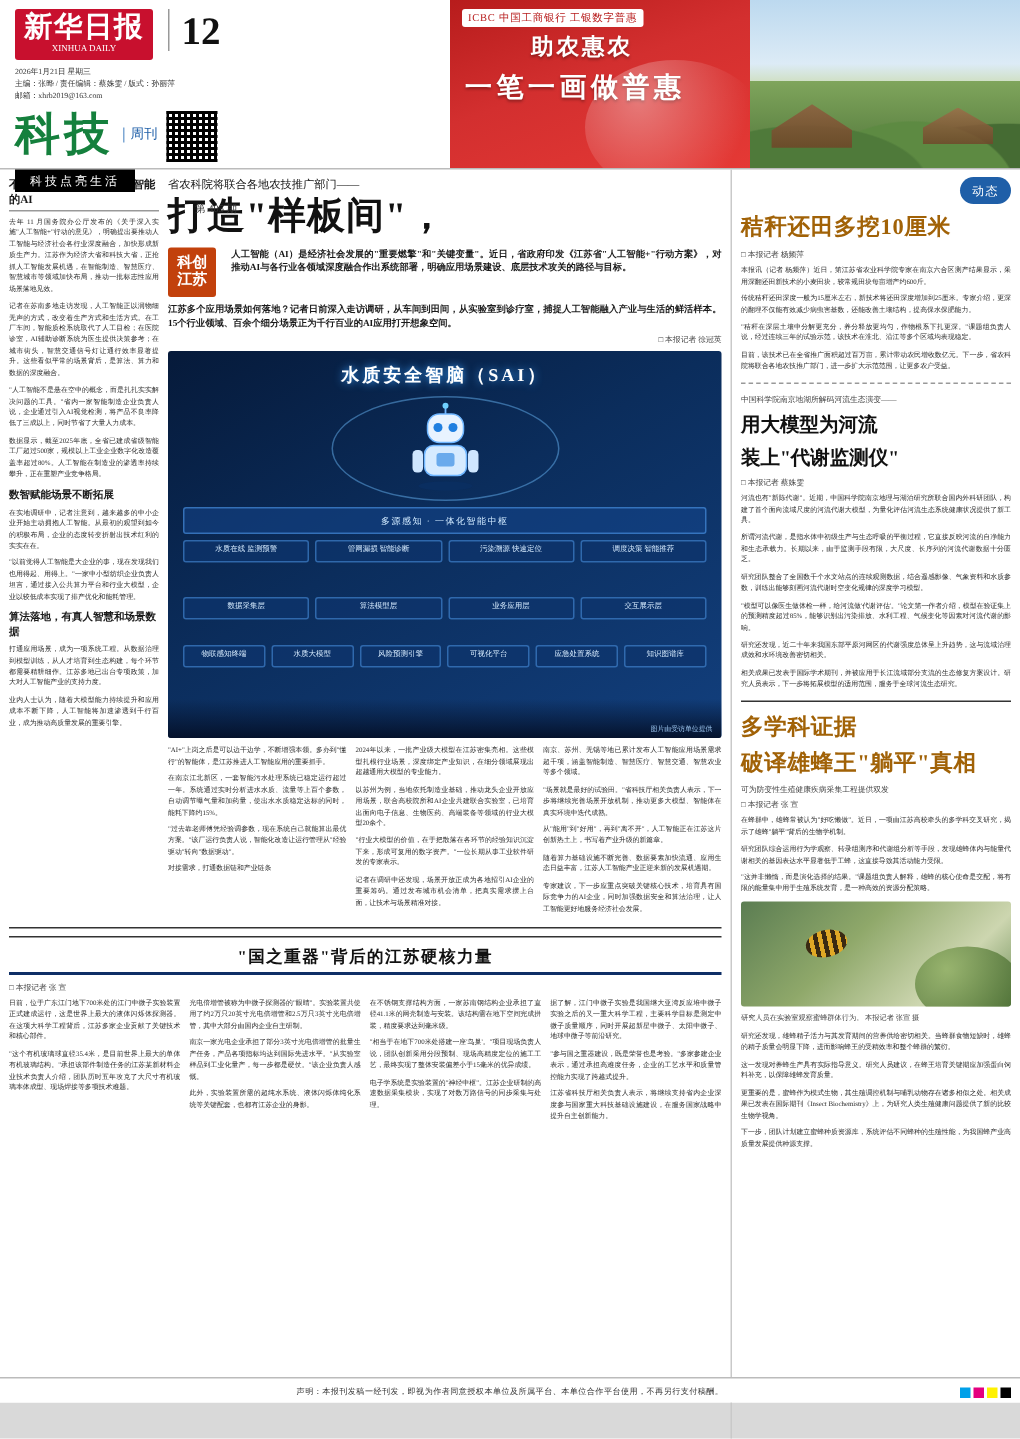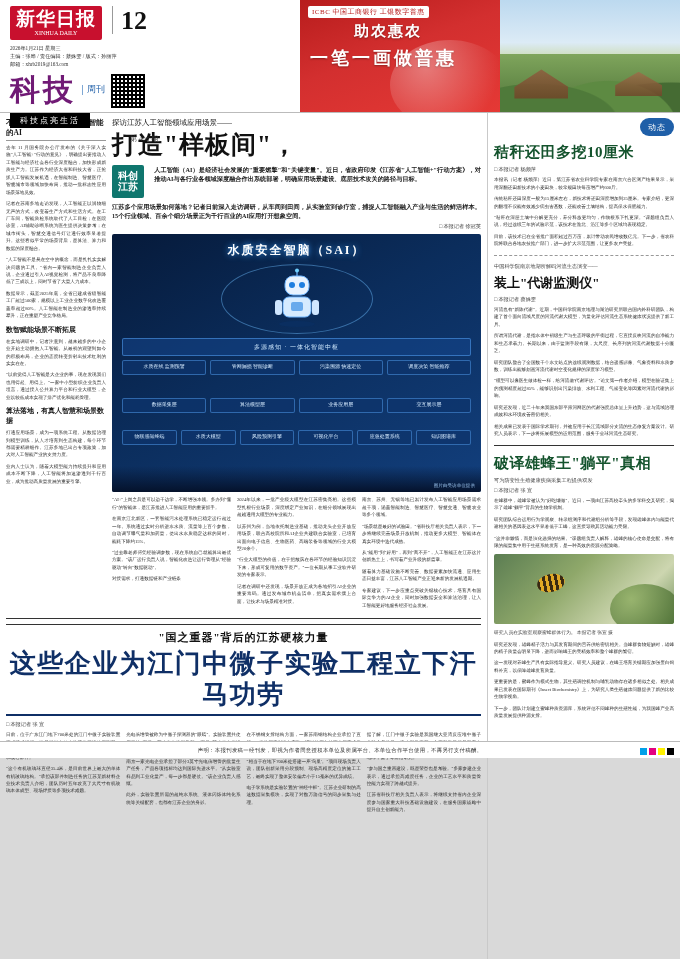--- a/index.html
+++ b/index.html
@@ -5,21 +5,21 @@
   html,body{margin:0;padding:0;}
   body{
     width:680px;height:959px;
     background:#d9d9d9;
     font-family:"Liberation Serif", serif;
     color:#1a1a1a;
     overflow:hidden;
   }
   .page{
     position:relative;
-    width:680px;height:758px;
+    width:680px;height:935px;
     background:#ffffff;
     box-sizing:border-box;
   }
   
   .masthead{
     position:relative;
     height:112px;
     border-bottom:1px solid #bbb;
     display:flex;
     background:#fff;
@@ -36,21 +36,21 @@
   }
   .logo-box .sub{display:block;font-size:6px;letter-spacing:0;text-align:center;font-weight:normal;margin-top:1px;}
   .pagenum{
     font-size:26px;font-weight:bold;color:#111;
     line-height:1;padding:2px 2px 0 4px;
     border-left:1px solid #999;margin-left:4px;padding-left:8px;
   }
   .mh-meta{font-size:5.2px;line-height:1.55;color:#333;margin-top:4px;}
   .sci-block{display:flex;align-items:center;gap:6px;margin-top:4px;}
   .sci-title{
-    color:#701a75;font-size:30px;font-weight:bold;letter-spacing:3px;
+    color:#15803d;font-size:30px;font-weight:bold;letter-spacing:3px;
     font-family:"Liberation Serif",serif;line-height:1;
   }
   .sci-weekly{
     font-size:9px;color:#1f5fa8;line-height:1.1;border-left:1px solid #7fa8d4;padding-left:4px;
   }
   .sci-bar{
     margin-top:5px;background:#000000;color:#fff;font-size:8px;
     display:inline-block;padding:2px 10px;letter-spacing:2px;
   }
   .issue{font-size:7px;color:#333;margin-top:6px;margin-left:120px;}
@@ -121,21 +121,21 @@
   .microtext p{margin:0 0 4px 0;}
   .sub-head{font-size:7px;font-weight:bold;margin:5px 0 3px;}
   .eyebrow{font-size:7.5px;color:#111;margin-bottom:2px;}
   .headline-main{
     font-family:"Liberation Serif",serif;
     font-weight:bold;font-size:25px;line-height:1.22;letter-spacing:1px;
     color:#111;margin:2px 0 4px;
   }
   .headline-main .blue{color:#1558a8;}
   .badge-kc{
-    display:inline-block;background:#0f766e;color:#fff;font-size:10px;font-weight:bold;
+    display:inline-block;background:#c2410c;color:#fff;font-size:10px;font-weight:bold;
     padding:5px 5px;line-height:1.15;text-align:center;border-radius:2px;margin-right:6px;
   }
   .lead-row{display:flex;align-items:flex-start;gap:4px;margin:3px 0 4px;}
   .lead{font-size:6.2px;line-height:1.6;text-align:justify;font-weight:bold;color:#1a1a1a;}
   .byline{font-size:5.2px;color:#444;text-align:right;margin:2px 0;}
 
   
   .graphic{
     position:relative;height:258px;border-radius:2px;overflow:hidden;
     background:linear-gradient(150deg,#061a3a,#0b2d5c 45%,#123f7d);
@@ -188,21 +188,21 @@
   .cols4{display:flex;gap:6px;}
   .cols4 > div{flex:1;}
 
   
   .side-tag{
     width:34px;height:18px;border-radius:9px;background:#1f5fa8;color:#fff;
     font-size:8px;display:flex;align-items:center;justify-content:center;
     margin:0 0 6px auto;letter-spacing:1px;
   }
   .side-h1{
-    font-size:15px;font-weight:bold;line-height:1.35;letter-spacing:.5px;color:#14532d;margin-bottom:4px;
+    font-size:15px;font-weight:bold;line-height:1.35;letter-spacing:.5px;color:#a16207;margin-bottom:4px;
   }
   .side-h2{
     font-size:13px;font-weight:bold;line-height:1.4;color:#111;margin:4px 0;
   }
   .side-byline{font-size:5.2px;color:#444;margin:3px 0;}
   .hr-dash{border-top:1px dashed #999;margin:7px 0;}
   .hr-solid{border-top:1px solid #333;margin:7px 0;}
   .side-photo{
     height:70px;border-radius:2px;margin:5px 0;
     background:linear-gradient(135deg,#5b7d52,#8fa86a 40%,#cdd6b0 75%,#6e8f58);
@@ -293,21 +293,21 @@
             <p>"以前觉得人工智能是大企业的事，现在发现我们也用得起、用得上。"一家中小型纺织企业负责人坦言，通过接入公共算力平台和行业大模型，企业以较低成本实现了排产优化和能耗管理。</p>
           </div>
           <div class="sub-head">算法落地，有真人智慧和场景数据</div>
           <div class="microtext">
             <p>打通应用场景，成为一项系统工程。从数据治理到模型训练，从人才培育到生态构建，每个环节都需要精耕细作。江苏多地已出台专项政策，加大对人工智能产业的支持力度。</p>
             <p>业内人士认为，随着大模型能力持续提升和应用成本不断下降，人工智能将加速渗透到千行百业，成为推动高质量发展的重要引擎。</p>
           </div>
         </div>
 
         <div class="st-col2">
-          <div class="eyebrow">探访江苏人工智能领域应用场景——</div>
+          <div class="eyebrow">省农科院将联合各地农技推广部门——</div>
           <div class="headline-main">
             <div>打造"样板间"，</div>
           </div>
           <div class="lead-row">
             <div class="badge-kc">科创江苏</div>
             <div class="lead">人工智能（AI）是经济社会发展的"重要燃擎"和"关键变量"。近日，省政府印发《江苏省"人工智能+"行动方案》，对推动AI与各行业各领域深度融合作出系统部署，明确应用场景建设、底层技术攻关的路径与目标。</div>
           </div>
           <div class="lead">江苏多个应用场景如何落地？记者日前深入走访调研，从车间到田间，从实验室到诊疗室，捕捉人工智能融入产业与生活的鲜活样本。15个行业领域、百余个细分场景正为千行百业的AI应用打开想象空间。</div>
           <div class="byline">□ 本报记者 徐冠英</div>
 
@@ -378,21 +378,20 @@
               <p>从"能用"到"好用"，再到"离不开"，人工智能正在江苏这片创新热土上，书写着产业升级的新篇章。</p>
               <p>随着算力基础设施不断完善、数据要素加快流通、应用生态日益丰富，江苏人工智能产业正迎来新的发展机遇期。</p>
               <p>专家建议，下一步应重点突破关键核心技术，培育具有国际竞争力的AI企业，同时加强数据安全和算法治理，让人工智能更好地服务经济社会发展。</p>
             </div>
           </div>
         </div>
       </div>
 
       <div class="mid-block">
         <div class="mid-eyebrow">"国之重器"背后的江苏硬核力量</div>
-        <div class="mid-headline">这些企业为江门中微子实验工程立下汗马功劳</div>
         <div class="mid-rule"></div>
         <div class="mid-byline">□ 本报记者 张 宣</div>
         <div class="cols4">
           <div class="microtext">
             <p>日前，位于广东江门地下700米处的江门中微子实验装置正式建成运行，这是世界上最大的液体闪烁体探测器。在这项大科学工程背后，江苏多家企业贡献了关键技术和核心部件。</p>
             <p>"这个有机玻璃球直径35.4米，是目前世界上最大的单体有机玻璃结构。"承担该部件制造任务的江苏某新材料企业技术负责人介绍，团队历时五年攻克了大尺寸有机玻璃本体成型、现场焊接等多项技术难题。</p>
           </div>
           <div class="microtext">
             <p>光电倍增管被称为中微子探测器的"眼睛"。实验装置共使用了约2万只20英寸光电倍增管和2.5万只3英寸光电倍增管，其中大部分由国内企业自主研制。</p>
             <p>南京一家光电企业承担了部分3英寸光电倍增管的批量生产任务，产品各项指标均达到国际先进水平。"从实验室样品到工业化量产，每一步都是硬仗。"该企业负责人感慨。</p>
@@ -424,35 +423,37 @@
           <p>传统秸秆还田深度一般为15厘米左右，新技术将还田深度增加到25厘米。专家介绍，更深的翻埋不仅能有效减少病虫害基数，还能改善土壤结构，提高保水保肥能力。</p>
           <p>"秸秆在深层土壤中分解更充分，养分释放更均匀，作物根系下扎更深。"课题组负责人说，经过连续三年的试验示范，该技术在淮北、沿江等多个区域均表现稳定。</p>
           <p>目前，该技术已在全省推广面积超过百万亩，累计带动农民增收数亿元。下一步，省农科院将联合各地农技推广部门，进一步扩大示范范围，让更多农户受益。</p>
         </div>
       </div>
 
       <div class="hr-dash"></div>
 
       <div>
         <div class="side-byline">中国科学院南京地湖所解码河流生态演变——</div>
+        <div class="side-h2">用大模型为河流</div>
         <div class="side-h2">装上"代谢监测仪"</div>
         <div class="side-byline">□ 本报记者 蔡姝雯</div>
         <div class="microtext">
           <p>河流也有"新陈代谢"。近期，中国科学院南京地理与湖泊研究所联合国内外科研团队，构建了首个面向流域尺度的河流代谢大模型，为量化评估河流生态系统健康状况提供了新工具。</p>
           <p>所谓河流代谢，是指水体中初级生产与生态呼吸的平衡过程，它直接反映河流的自净能力和生态承载力。长期以来，由于监测手段有限，大尺度、长序列的河流代谢数据十分匮乏。</p>
           <p>研究团队整合了全国数千个水文站点的连续观测数据，结合遥感影像、气象资料和水质参数，训练出能够刻画河流代谢时空变化规律的深度学习模型。</p>
           <p>"模型可以像医生做体检一样，给河流做'代谢评估'。"论文第一作者介绍，模型在验证集上的预测精度超过85%，能够识别出污染排放、水利工程、气候变化等因素对河流代谢的影响。</p>
           <p>研究还发现，近二十年来我国东部平原河网区的代谢强度总体呈上升趋势，这与流域治理成效和水环境改善密切相关。</p>
           <p>相关成果已发表于国际学术期刊，并被应用于长江流域部分支流的生态修复方案设计。研究人员表示，下一步将拓展模型的适用范围，服务于全球河流生态研究。</p>
         </div>
       </div>
 
       <div class="hr-solid"></div>
 
       <div>
+        <div class="side-h1">多学科证据</div>
         <div class="side-h1">破译雄蜂王"躺平"真相</div>
         <div class="side-byline">可为防变性生殖健康疾病采集工程提供双发</div>
         <div class="side-byline">□ 本报记者 张 宣</div>
         <div class="microtext">
           <p>在蜂群中，雄蜂常被认为"好吃懒做"。近日，一项由江苏高校牵头的多学科交叉研究，揭示了雄蜂"躺平"背后的生物学机制。</p>
           <p>研究团队综合运用行为学观察、转录组测序和代谢组分析等手段，发现雄蜂体内与能量代谢相关的基因表达水平显著低于工蜂，这直接导致其活动能力受限。</p>
           <p>"这并非懒惰，而是演化选择的结果。"课题组负责人解释，雄蜂的核心使命是交配，将有限的能量集中用于生殖系统发育，是一种高效的资源分配策略。</p>
         </div>
         <div class="side-photo">
           <div class="bee"></div>

